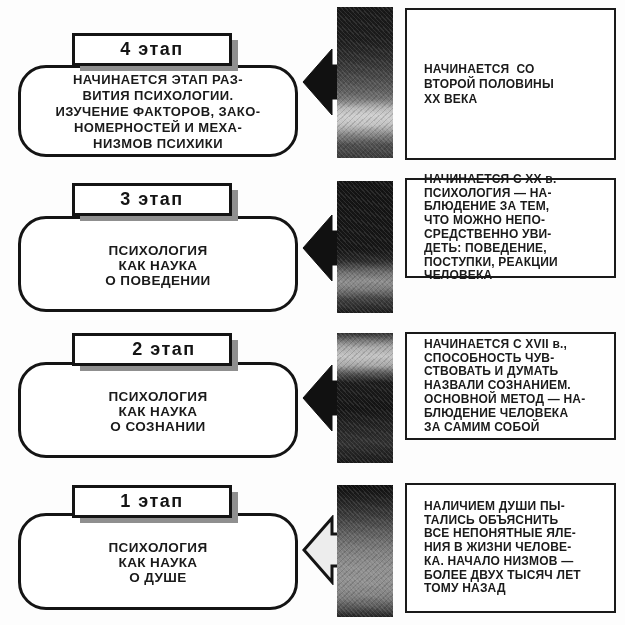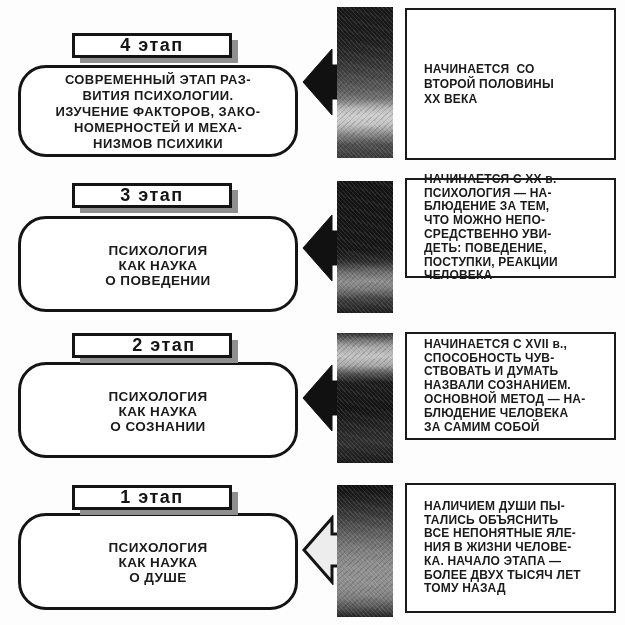--- a/index.html
+++ b/index.html
@@ -13,21 +13,21 @@
   .canvas { position: relative; width: 625px; height: 625px; background: #fdfdfd; }
 
   .stage-row { position: absolute; left: 0; width: 625px; }
   .row-1 { top: 8px;   height: 160px; }
   .row-2 { top: 178px; height: 146px; }
   .row-3 { top: 330px; height: 142px; }
   .row-4 { top: 481px; height: 140px; }
 
   
   .stage-label {
-    position: absolute; left: 72px; width: 160px; height: 25px;
+    position: absolute; left: 72px; width: 160px; height: 33px;
     background: #ffffff; border: 3px solid #141414;
     box-shadow: 7px 6px 0 -1px #8f8f8f;
     display: flex; align-items: center; justify-content: center;
     font-size: 18px; font-weight: bold; letter-spacing: 1.5px;
     color: #141414; z-index: 4;
   }
   .row-1 .stage-label { top: 25px; }
   .row-2 .stage-label { top: 5px; }
   .row-3 .stage-label { top: 3px; padding-left: 24px; }
   .row-4 .stage-label { top: 4px; }
@@ -100,21 +100,21 @@
 
   .arrow-solid polygon   { fill: #111111; stroke: #111111; stroke-width: 1; }
   .arrow-outline polygon { fill: #ededed; stroke: #141414; stroke-width: 3; stroke-linejoin: miter; }
 </style>
 </head>
 <body>
 
 <div class="canvas">
 
   <div class="stage-row row-1">
-    <div class="stage-bubble">СОВРЕМЕННЫЙ ЭТАП РАЗ-
+    <div class="stage-bubble">НАЧИНАЕТСЯ ЭТАП РАЗ-
 ВИТИЯ ПСИХОЛОГИИ.
 ИЗУЧЕНИЕ ФАКТОРОВ, ЗАКО-
 НОМЕРНОСТЕЙ И МЕХА-
 НИЗМОВ ПСИХИКИ</div>
     <div class="stage-label">4 этап</div>
     <svg class="stage-arrow arrow-solid" viewBox="0 0 48 70" preserveAspectRatio="none">
       <polygon points="1,35 30,2 30,18 47,18 47,52 30,52 30,68"></polygon>
     </svg>
     <div class="stage-strip"></div>
     <div class="stage-desc">НАЧИНАЕТСЯ  СО
@@ -165,18 +165,18 @@
 О ДУШЕ</div>
     <div class="stage-label">1 этап</div>
     <svg class="stage-arrow arrow-outline" viewBox="0 0 48 70" preserveAspectRatio="none">
       <polygon points="2,35 30,3 30,19 46,19 46,51 30,51 30,67"></polygon>
     </svg>
     <div class="stage-strip"></div>
     <div class="stage-desc">НАЛИЧИЕМ ДУШИ ПЫ-
 ТАЛИСЬ ОБЪЯСНИТЬ
 ВСЕ НЕПОНЯТНЫЕ ЯЛЕ-
 НИЯ В ЖИЗНИ ЧЕЛОВЕ-
-КА. НАЧАЛО ЭТАПА —
+КА. НАЧАЛО НИЗМОВ —
 БОЛЕЕ ДВУХ ТЫСЯЧ ЛЕТ
 ТОМУ НАЗАД</div>
   </div>
 
 </div>
 
 </body></html>

